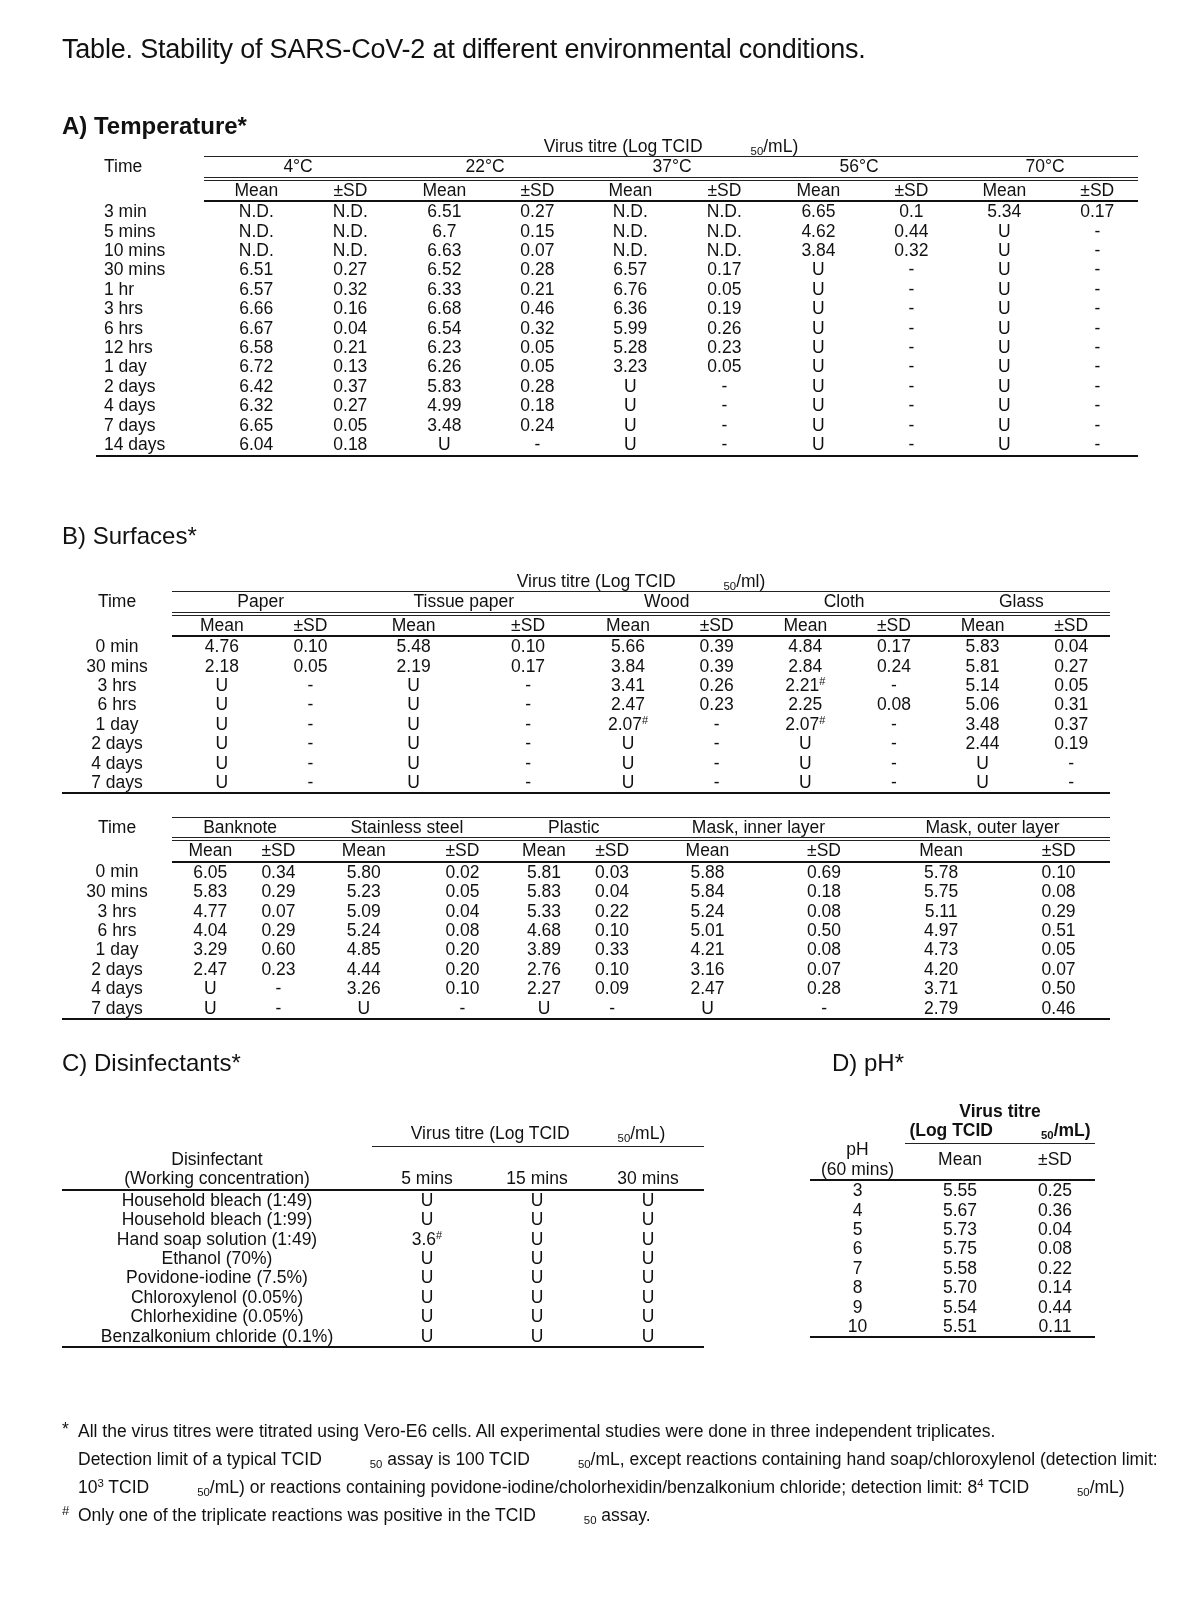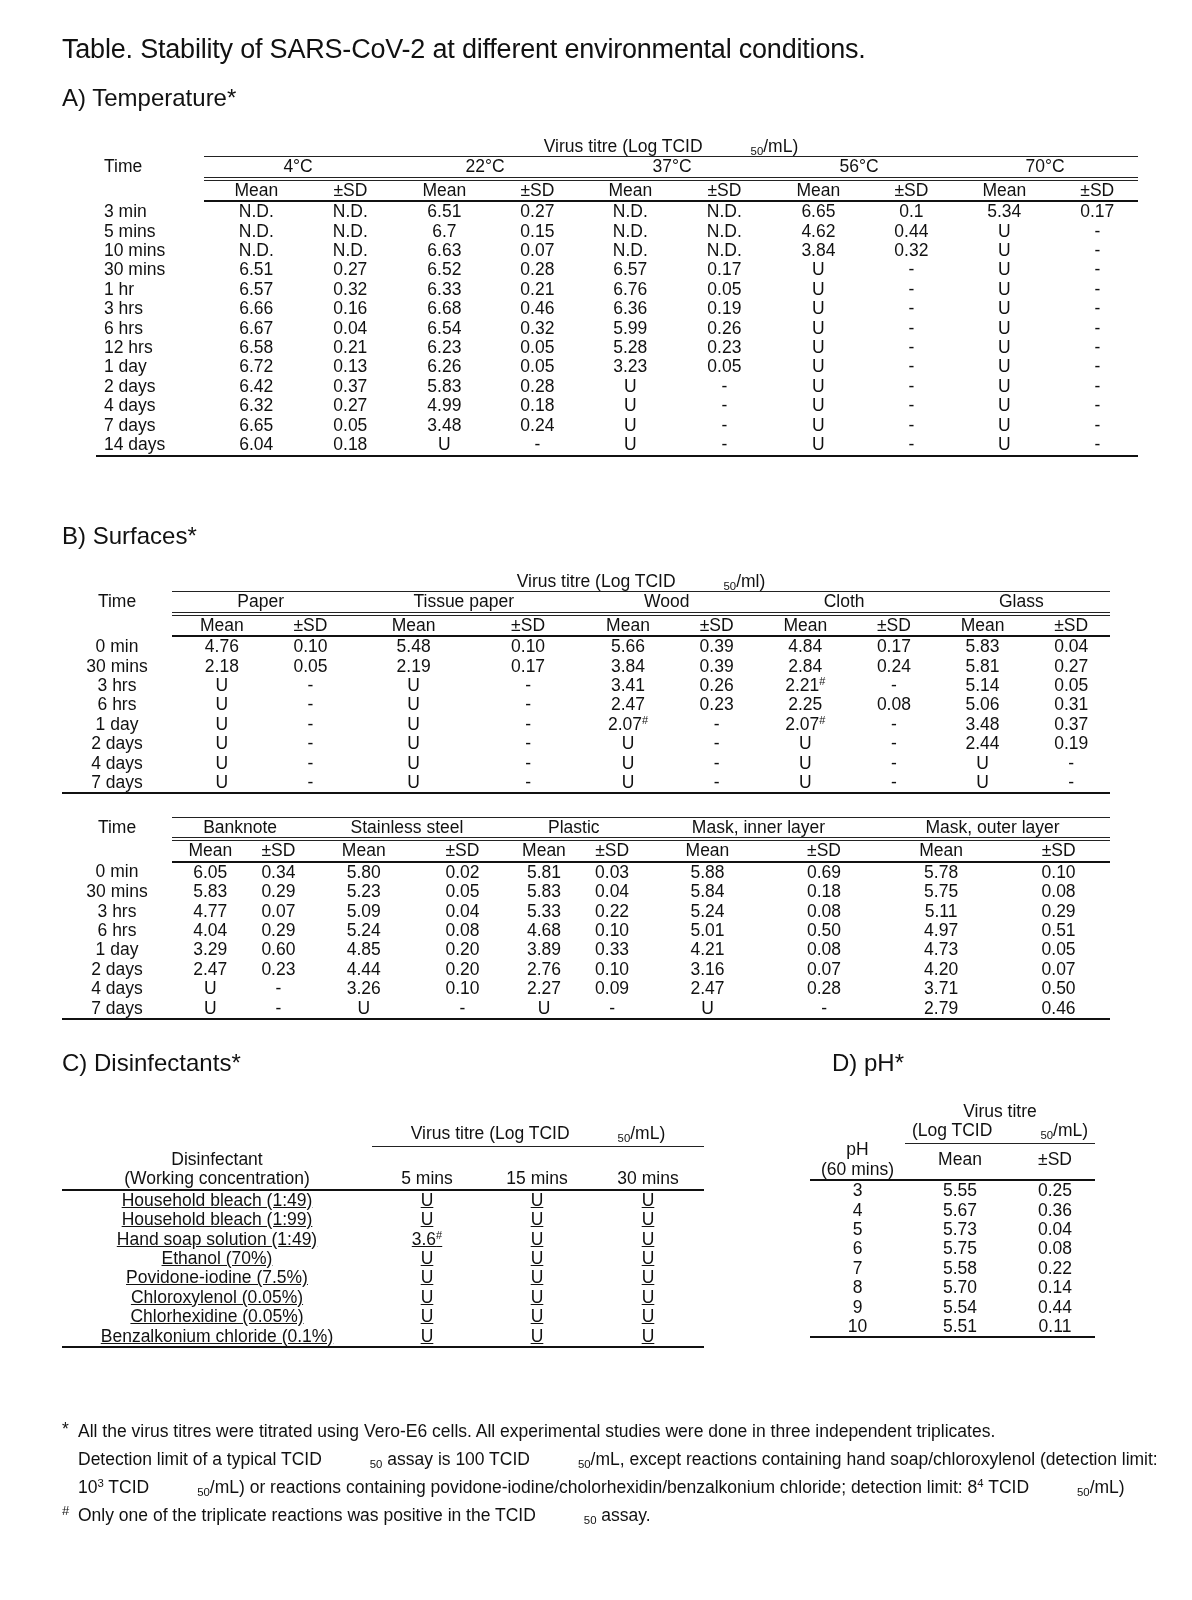--- a/index.html
+++ b/index.html
@@ -22,21 +22,21 @@
   sup { font-size: 65%; vertical-align: 6px; line-height: 0; }
   .footnote { position: absolute; left: 62px; top: 1417px; width: 1130px; font-size: 17.5px; line-height: 28px; }
   .fn-line { display: block; white-space: nowrap; padding-left: 16px; position: relative; }
   .fn-mark { position: absolute; left: 0; top: -2px; }
 </style>
 </head>
 <body>
 
 <div class="title">Table. Stability of SARS-CoV-2 at different environmental conditions.</div>
 
-<div class="sec-head" style="left:62px; top:84px;">A) Temperature*</div>
+<div class="sec-head" style="left:62px; top:112px;font-weight:bold;">A) Temperature*</div>
 <table id="tbl-a" style="left:96px; top:137px; width:1042px;">
   <colgroup>
     <col style="width:108px">
     <col span="10">
   </colgroup>
   <thead>
     <tr>
       <th></th>
       <th colspan="10" class="super-head"><span>Virus titre (Log TCID</span><sub>50</sub><span>/mL)</span></th>
     </tr>
@@ -524,21 +524,21 @@
         <div>(Working concentration)</div>
       </th>
       <th colspan="3" class="super-head" style="border-bottom:1.5px solid #222; padding-bottom:3px;"><span>Virus titre (Log TCID</span><sub>50</sub><span>/mL)</span></th>
     </tr>
     <tr>
       <th style="padding-top:22px;">5 mins</th>
       <th style="padding-top:22px;text-align:center;">15 mins</th>
       <th style="padding-top:22px;">30 mins</th>
     </tr>
   </thead>
-  <tbody id="tbody-c" style="border-top:2.5px solid #111;text-decoration:underline;">
+  <tbody id="tbody-c" style="border-top:2.5px solid #111;">
       <tr>
         <td>Household bleach (1:49)</td>
         <td>U</td>
         <td>U</td>
         <td>U</td>
       </tr>
       <tr>
         <td>Household bleach (1:99)</td>
         <td>U</td>
         <td>U</td>
@@ -589,21 +589,21 @@
       <col style="width:95px">
       <col style="width:110px">
       <col style="width:80px">
     </colgroup>
   <thead>
     <tr>
       <th rowspan="2" style="vertical-align:bottom;">
         <div>pH</div>
         <div>(60 mins)</div>
       </th>
-      <th colspan="2" class="super-head" style="border-bottom:1.5px solid #222; padding-bottom:2px;">
+      <th colspan="2" class="super-head" style="border-bottom:1.5px solid #222; padding-bottom:2px;font-weight:bold;">
         <div>Virus titre</div>
         <div><span>(Log TCID</span><sub>50</sub><span>/mL)</span></div>
       </th>
     </tr>
     <tr>
       <th style="padding:6px 0 10px;">Mean</th>
       <th style="padding:6px 0 10px;">±SD</th>
     </tr>
   </thead>
   <tbody id="tbody-d" style="border-top:2.5px solid #111;">

